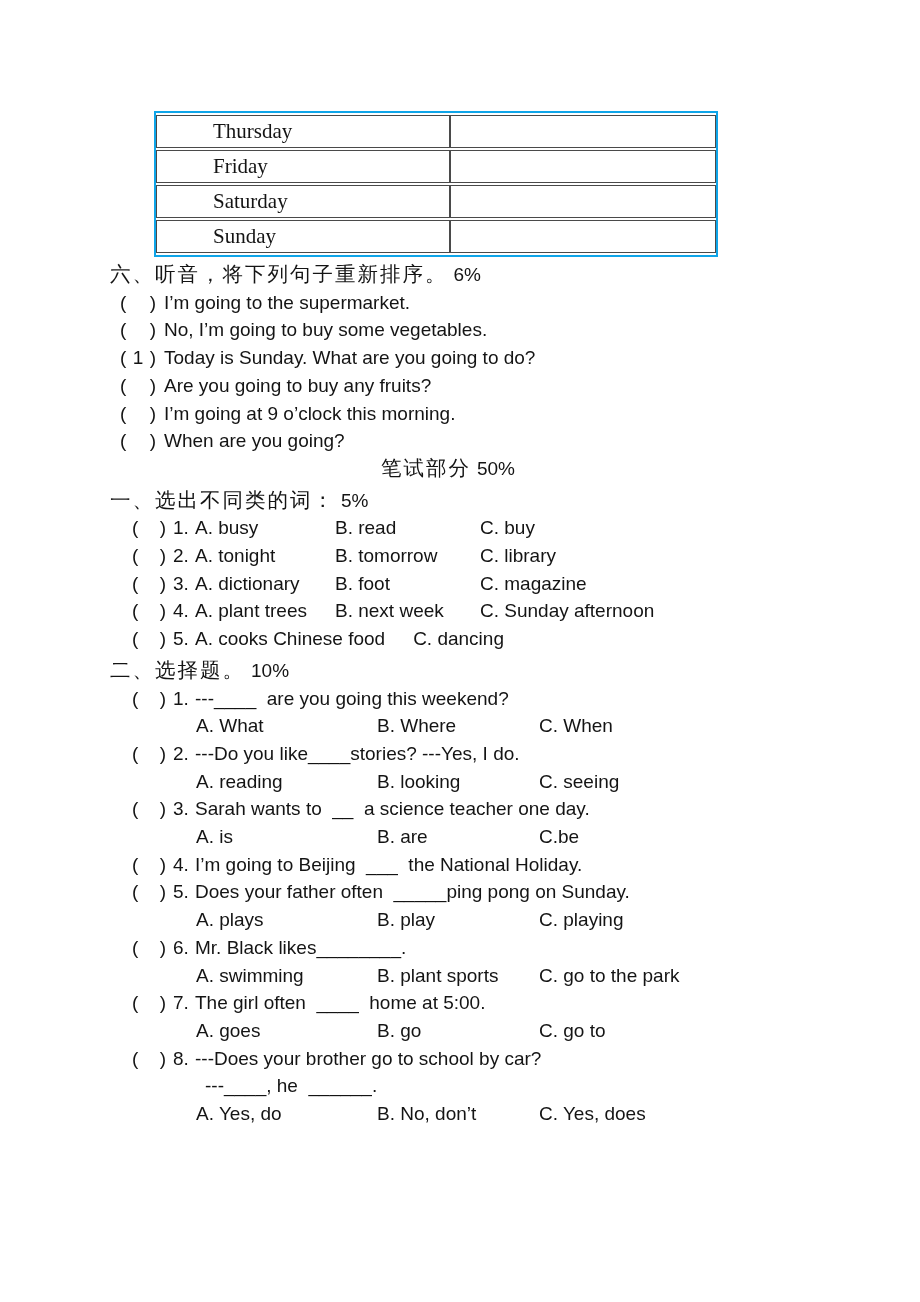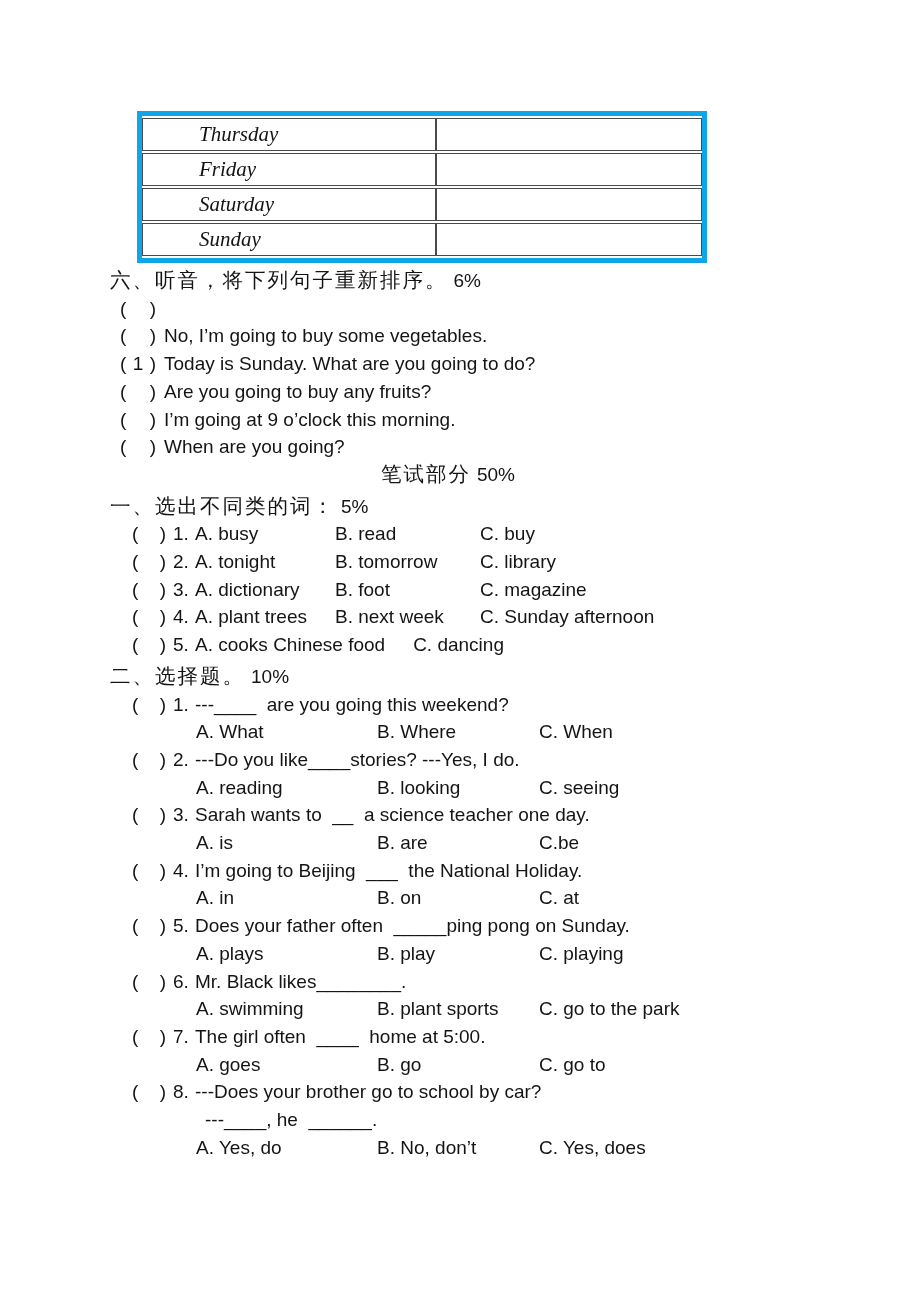--- a/index.html
+++ b/index.html
@@ -1,22 +1,22 @@
 <!DOCTYPE html>
 <html><head>
 <meta charset="utf-8">
 <style>
   html,body{margin:0;padding:0;background:#ffffff;}
   body{width:920px;height:1302px;overflow:hidden;color:#141414;
        font-family:"Liberation Sans","DejaVu Sans",sans-serif;}
   .doc{padding:111px 0 0 110px;font-size:19px;line-height:27.7px;}
 
   
-  table.sched{border-collapse:separate;border-spacing:0 2px;border:5px solid #0ea5e9;
-              margin-left:27px;font-style:italic;}
+  table.sched{border-collapse:separate;border-spacing:0 2px;border:2px solid #0ea5e9;
+              margin-left:44px;}
   table.sched td{border:1px solid #4a4a4a;height:29px;background:#fff;vertical-align:middle;}
   td.day{width:235px;padding-left:56px;
          font-family:"Liberation Serif","DejaVu Serif",serif;font-size:21px;}
   td.blank{width:262px;}
 
   
   .heading{margin-top:4px;}
   .zh{font-family:"DejaVu Serif","Liberation Serif",serif;font-size:20.5px;letter-spacing:2px;}
   .score{font-size:19px;margin-left:6px;letter-spacing:0;}
   .center-line{margin-left:-110px;width:896px;text-align:center;}
@@ -66,20 +66,21 @@
   <div class="heading">
     <span class="zh">六、听音，将下列句子重新排序。</span><span class="score">6%</span>
   </div>
 
   <div class="q-row listen">
     <span class="paren">
         <span>(</span>
         <span class="ord"></span>
         <span>)</span>
       </span>
+    <span class="sentence">I’m going to the supermarket.</span>
   </div>
   <div class="q-row listen">
     <span class="paren">
         <span>(</span>
         <span class="ord"></span>
         <span>)</span>
       </span>
     <span class="sentence">No, I’m going to buy some vegetables.</span>
   </div>
   <div class="q-row listen">
@@ -223,23 +224,20 @@
 
   <div class="q-row numbered">
     <span class="paren">
         <span>(</span>
         <span></span>
         <span>)</span>
       </span>
     <span class="qnum">4.</span>
     <span class="stem">I’m going to Beijing  ___  the National Holiday.</span>
   </div>
-  <div class="opt-row">
-    <span class="opt o2a">A. in</span><span class="opt o2b">B. on</span><span class="opt">C. at</span>
-  </div>
 
   <div class="q-row numbered">
     <span class="paren">
         <span>(</span>
         <span></span>
         <span>)</span>
       </span>
     <span class="qnum">5.</span>
     <span class="stem">Does your father often  _____ping pong on Sunday.</span>
   </div>

